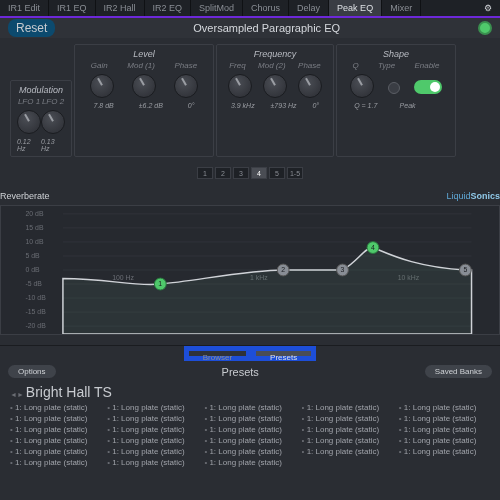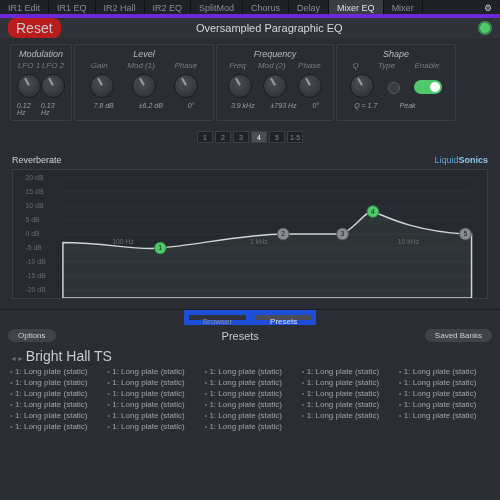--- a/index.html
+++ b/index.html
@@ -1,40 +1,40 @@
 <!DOCTYPE html>
 <html><head>
 <meta charset="utf-8">
 <style>
 *{margin:0;padding:0;box-sizing:border-box;font-family:Arial,sans-serif}
 body{background:#2a2d33;color:#cfd2d6;font-size:9px;width:500px;height:500px;overflow:hidden}
-.tabs{display:flex;background:#1e2126;border-bottom:4px solid #6d28d9;height:18px}
+.tabs{display:flex;background:#1e2126;border-bottom:2px solid #6d28d9;height:18px}
 .tab{padding:3px 8px;color:#8a8e95;border-right:1px solid #0f1114;cursor:pointer}
 .tab.active{background:#3a3d44;color:#dde0e4}
 .gear{margin-left:auto;padding:3px 8px}
 .titlebar{display:flex;align-items:center;background:#2f3238;padding:4px 8px;height:20px}
-.reset{background:#b91c1c;color:#c8cbd0;padding:2px 8px;border-radius:8px;font-size:14px}
+.reset{background:#0c4a6e;color:#c8cbd0;padding:2px 8px;border-radius:8px;font-size:12px}
 .title{flex:1;text-align:center;color:#d5d8dd;font-size:11px}
 .power{width:14px;height:14px;border-radius:50%;background:#4fc96b;border:2px solid #3a8f4f}
 .controls{display:flex;padding:6px 10px;gap:2px}
 .group{border:1px solid #3b3e45;border-radius:2px;padding:4px 6px}
 .group-title{text-align:center;color:#b8bbc2;font-size:9px;margin-bottom:2px;font-style:italic}
 .sub-labels{display:flex;justify-content:space-around;color:#7a7d84;font-size:8px;font-style:italic}
 .knob-row{display:flex;justify-content:space-around;margin:4px 0}
 .knob-wrap{display:flex;flex-direction:column;align-items:center;gap:2px}
 .knob{width:24px;height:24px;border-radius:50%;background:radial-gradient(circle at 40% 35%,#4a4d54,#2a2c32);border:1px solid #1a1c20;position:relative}
 .knob::after{content:"";position:absolute;width:2px;height:8px;background:#9a9da3;top:2px;left:11px;transform-origin:1px 10px;transform:rotate(-30deg)}
 .kval{font-size:7px;color:#9a9da3}
 .toggle{width:28px;height:14px;background:#4fc96b;border-radius:7px;position:relative;margin-top:6px}
 .toggle::after{content:"";position:absolute;width:10px;height:10px;background:#fff;border-radius:50%;top:2px;right:2px}
 .type-dot{width:12px;height:12px;border-radius:50%;background:#3a3d44;border:1px solid #5a5d64;margin-top:8px}
 .band-sel{display:flex;gap:2px;justify-content:center;padding:4px 0}
 .band-btn{width:16px;height:12px;background:#1e2126;border:1px solid #3b3e45;font-size:7px;text-align:center;line-height:12px;color:#8a8e95}
 .band-btn.active{background:#4a4d54;color:#fff}
-.graph-area{padding:8px 12px}
+.graph-area{padding:8px 0}
 .graph-head{display:flex;justify-content:space-between;margin-bottom:4px}
 .brand{color:#5fa8d6;font-size:9px}
 .brand b{color:#8fc8e8}
 svg.graph{width:100%;height:130px;background:#26292f;border:1px solid #3b3e45}
 .axis-text{fill:#6a6d74;font-size:7px}
 .grid-line{stroke:#3b3e45;stroke-width:0.5}
 .curve{stroke:#d0d3d8;stroke-width:1.5;fill:rgba(80,120,100,0.15)}
 .node{fill:#4fc96b;stroke:#2a7a3f}
 .node-g{fill:#888d95;stroke:#555}
 .ptabs{display:flex;justify-content:center;background:#2a2d33;height:16px;border-top:1px solid #1a1c20}
@@ -53,33 +53,33 @@
 <body>
 
 <div class="tabs" id="tabs">
     <div class="tab">IR1 Edit</div>
     <div class="tab">IR1 EQ</div>
     <div class="tab">IR2 Hall</div>
     <div class="tab">IR2 EQ</div>
     <div class="tab">SplitMod</div>
     <div class="tab">Chorus</div>
     <div class="tab">Delay</div>
-    <div class="tab active">Mixer EQ</div>
+    <div class="tab active">Peak EQ</div>
     <div class="tab">Mixer</div>
     <div class="gear">⚙</div>
   </div>
 
 <div class="titlebar">
   <span class="reset">Reset</span>
   <span class="title">Oversampled Paragraphic EQ</span>
   <span class="power"></span>
 </div>
 
 <div class="controls" id="controls">
-    <div class="group" style="width: 62px;">
+    <div class="group" style="width: 62px; margin-top: 36px;">
       <div class="group-title">Modulation</div>
       <div class="sub-labels">
         <span>LFO 1</span>
         <span>LFO 2</span>
       </div>
       <div class="knob-row">
         <div class="knob-wrap">
           <div class="knob"></div>
         </div>
         <div class="knob-wrap">

